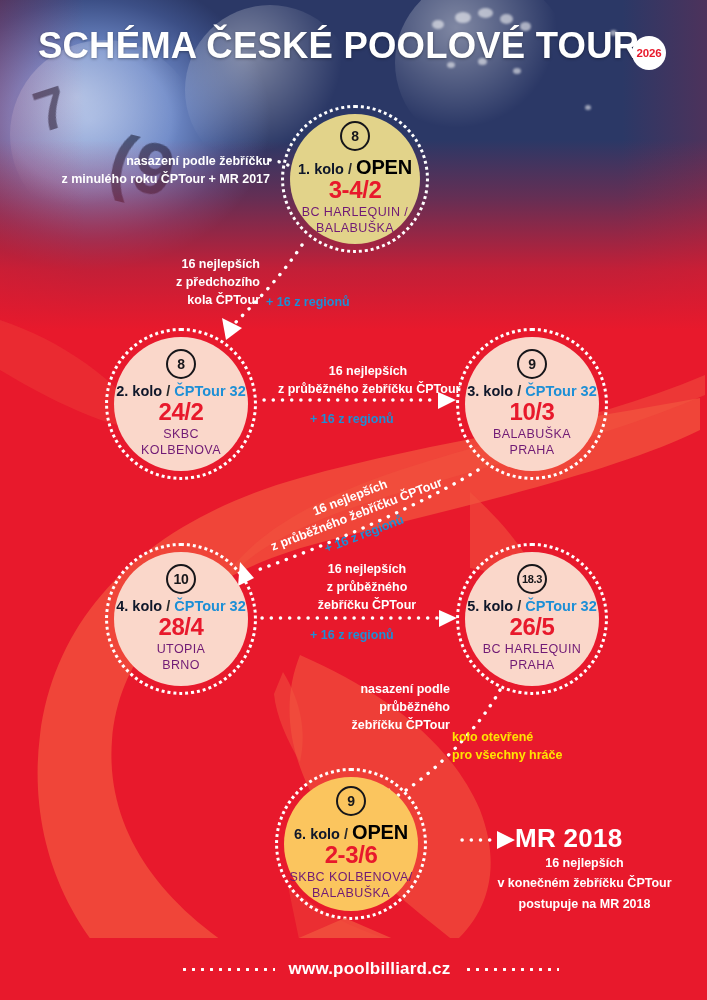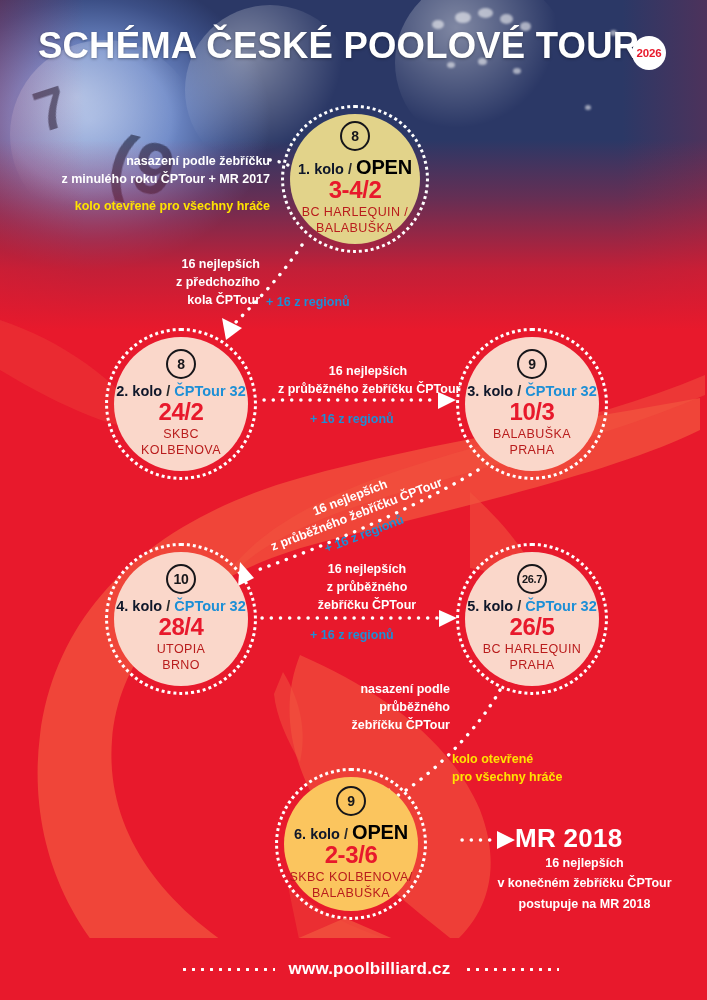--- a/index.html
+++ b/index.html
@@ -97,21 +97,21 @@
   .node-title .kolo { color: #0f172a; }
   .node-title .disc { color: #1d8fd6; }
   .node-title .open { color: #000000; font-size: 20px; letter-spacing: -0.2px; }
   .node-title .sep-d { color: #2b2b2b; }
 
   .node-date {
     font-size: 24px; font-weight: bold; color: #e8192c;
     line-height: 1.05; margin-top: -1px; letter-spacing: -0.4px;
   }
   .node-venue {
-    font-size: 12.5px; color: #b91c1c; line-height: 1.25; margin-top: 3px;
+    font-size: 12.5px; color: #701a75; line-height: 1.25; margin-top: 3px;
     letter-spacing: 0.4px;
   }
 
   
   .label {
     position: absolute;
     color: #ffffff;
     font-size: 12.5px;
     font-weight: bold;
     line-height: 1.45;
@@ -261,21 +261,20 @@
     <polygon points="389,788 400,804 382,808" fill="#ffffff"></polygon>
     <polygon points="497,831 515,840 497,849" fill="#ffffff"></polygon>
   </svg>
 
   <div class="title">SCHÉMA ČESKÉ POOLOVÉ TOUR</div>
   <div class="year-badge">2026</div>
 
   <div class="label left" style="left:20px; top:152px; width:250px;">
     <div>nasazení podle žebříčku</div>
     <div>z minulého roku ČPTour + MR 2017</div>
-    <div class="label yellow" style="position:static; margin-top:9px; text-align:right;">kolo otevřené pro všechny hráče</div>
   </div>
 
   <div class="node" style="left:281px; top:105px; width:148px; height:148px;">
     <div class="node-ring" style="left:0; top:0; width:148px; height:148px;"></div>
     <div class="node-disc disc-gold" style="left:9px; top:9px; width:130px; height:130px;">
       <div class="badge">8</div>
       <div class="node-title">
         <span class="kolo">1. kolo</span>
         <span class="sep-d">/</span>
         <span class="open">OPEN</span>
@@ -363,40 +362,40 @@
   <div class="label" style="left:287px; top:560px; width:160px;">
     <div>16 nejlepších</div>
     <div>z průběžného</div>
     <div>žebříčku ČPTour</div>
   </div>
   <div class="sub-blue" style="left:310px; top:628px;">+ 16 z regionů</div>
 
   <div class="node" style="left:456px; top:543px; width:152px; height:152px;">
     <div class="node-ring" style="left:0; top:0; width:152px; height:152px;"></div>
     <div class="node-disc disc-peach" style="left:9px; top:9px; width:134px; height:134px;">
-      <div class="badge small">26.7</div>
+      <div class="badge small">18.3</div>
       <div class="node-title">
         <span class="kolo">5. kolo</span>
         <span class="sep-d">/</span>
         <span class="disc">ČPTour 32</span>
       </div>
       <div class="node-date">26/5</div>
       <div class="node-venue">
         <div>BC HARLEQUIN</div>
         <div>PRAHA</div>
       </div>
     </div>
   </div>
 
   <div class="label left" style="left:320px; top:680px; width:130px;">
     <div>nasazení podle</div>
     <div>průběžného</div>
     <div>žebříčku ČPTour</div>
   </div>
-  <div class="label yellow" style="left:452px; top:750px; width:180px; text-align:left;">
+  <div class="label yellow" style="left:452px; top:728px; width:180px; text-align:left;">
     <div>kolo otevřené</div>
     <div>pro všechny hráče</div>
   </div>
 
   <div class="node" style="left:275px; top:768px; width:152px; height:152px;">
     <div class="node-ring" style="left:0; top:0; width:152px; height:152px;"></div>
     <div class="node-disc disc-amber" style="left:9px; top:9px; width:134px; height:134px;">
       <div class="badge">9</div>
       <div class="node-title">
         <span class="kolo">6. kolo</span>

